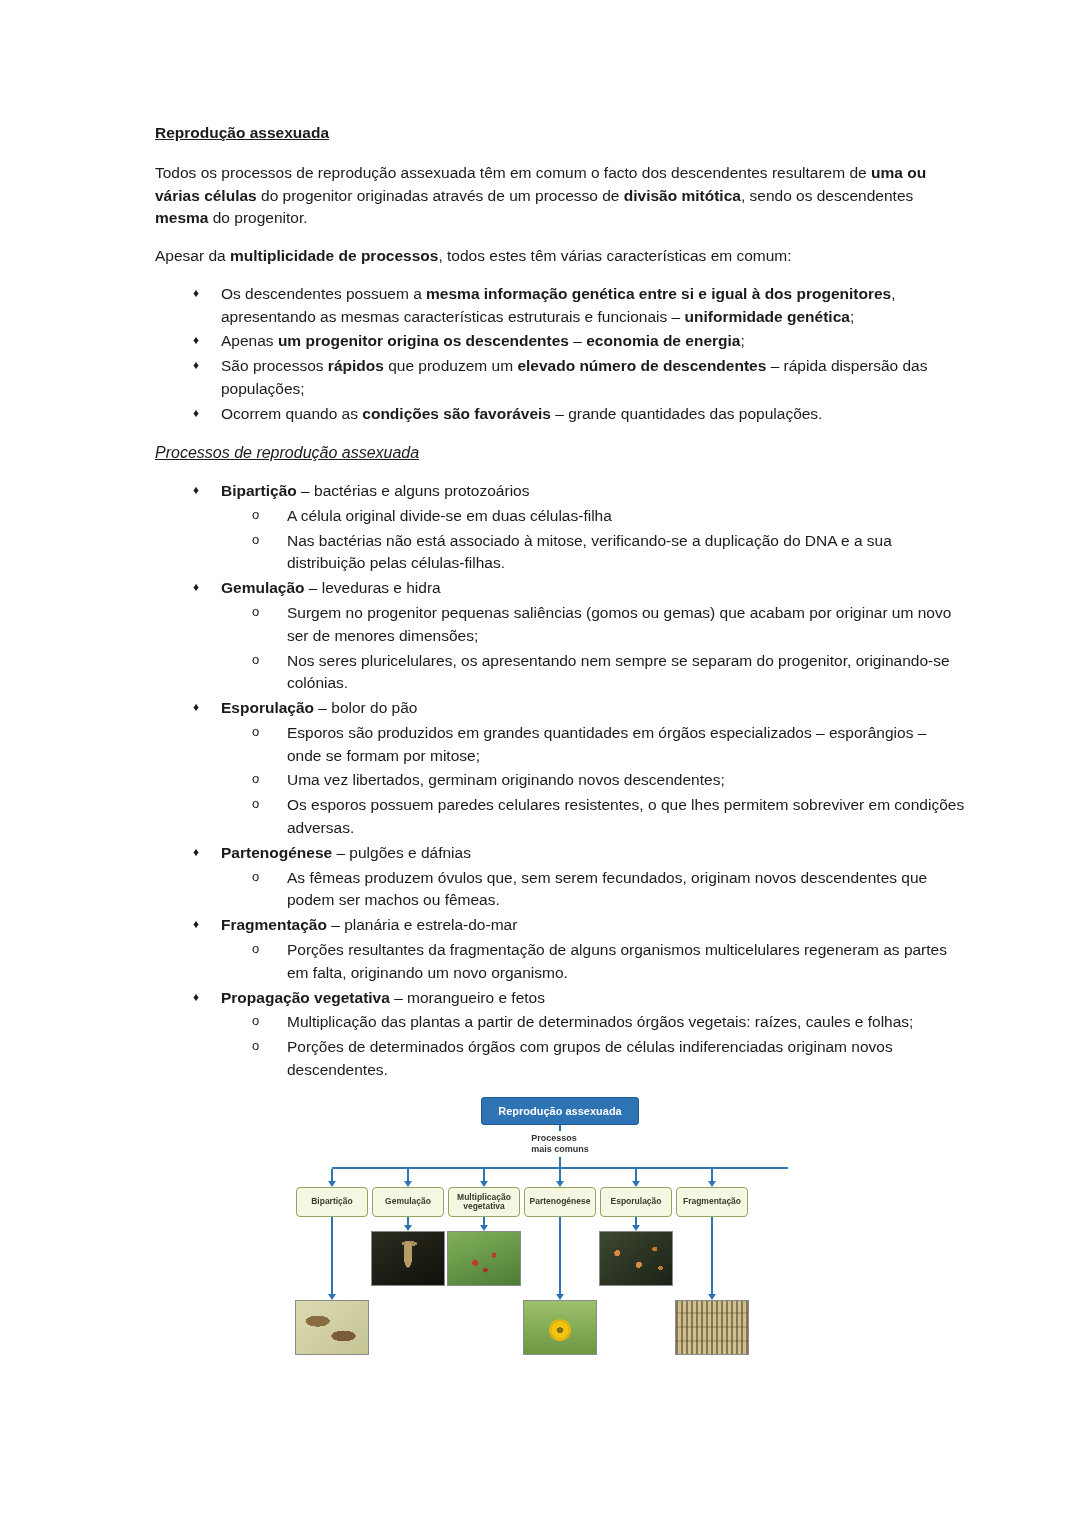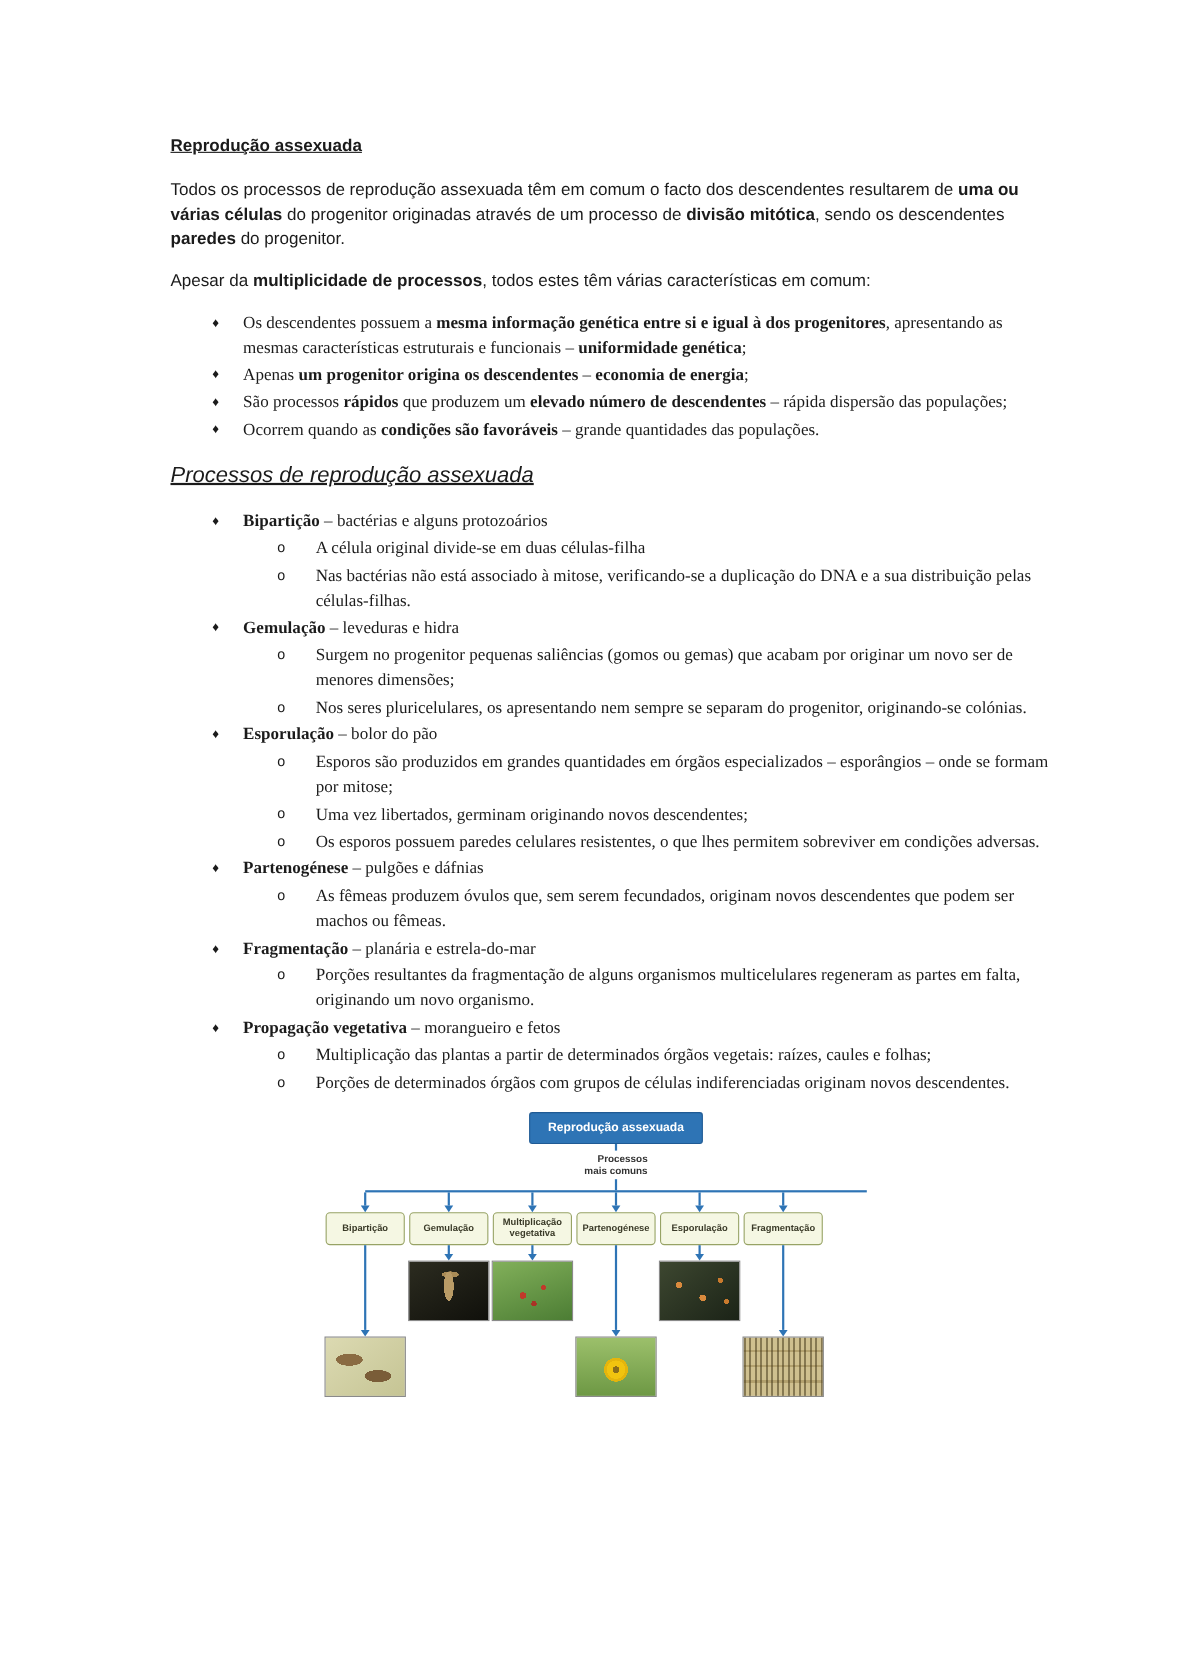--- a/index.html
+++ b/index.html
@@ -6,33 +6,33 @@
   html,body { background:#ffffff; }
   body {
     width:1080px; height:1527px; overflow:hidden;
     font-family:"Liberation Sans", sans-serif;
     color:#1b1b1b;
   }
   .doc { padding:122px 115px 0 155px; font-size:15.5px; line-height:1.47; }
   .b { font-weight:700; }
   h1.title { font-size:15.5px; font-weight:700; text-decoration:underline; margin-bottom:17px; }
   p.para { margin-bottom:15px; }
-  h2.sub { font-size:20px; font-weight:400; font-style:italic; text-decoration:underline; margin:3px 0 16px 0; }
+  h2.sub { font-size:16px; font-weight:400; font-style:italic; text-decoration:underline; margin:3px 0 16px 0; }
   .list { margin-bottom:15px; }
   .row { display:flex; margin-bottom:2px; }
   .row .m1 { flex:none; width:28px; margin-left:38px; font-size:12px; padding-top:2px; }
   .row .m2 { flex:none; width:35px; margin-left:97px; font-size:13px; }
-  .row .txt { flex:1;font-family:Liberation Serif, serif; }
+  .row .txt { flex:1; }
 
   
   .diagram { width:532px; margin:14px auto 0 auto; }
   .dtop { display:flex; flex-direction:column; align-items:center; }
   .rootbox { background:#2e74b5; color:#fff; font-weight:700; font-size:11px; padding:5px 16px; border-radius:3px; border:1px solid #1f5a94; }
   .vline { width:2px; background:#2e74b5; }
-  .plabel { font-size:9px; font-weight:700; color:#333; text-align:right; line-height:1.25; margin:2px 16px; }
+  .plabel { font-size:9px; font-weight:700; color:#333; text-align:left; line-height:1.25; margin:2px 16px; }
   .hbar { height:2px; background:#2e74b5; width:456px; margin:0 auto; }
   .cols { display:flex; }
   .col { width:76px; display:flex; flex-direction:column; align-items:center; }
   .ahead { width:0; height:0; border-left:4px solid transparent; border-right:4px solid transparent; border-top:6px solid #2e74b5; }
   .nbox { width:72px; height:30px; background:#f5f7e3; border:1px solid #97a365; border-radius:4px;
           display:flex; align-items:center; justify-content:center; text-align:center;
           font-size:8.5px; font-weight:700; color:#3a3a28; line-height:1.15; padding:2px; }
   .ph { width:74px; height:55px; border:1px solid #8a8a8a; }
   .lr1 { height:8px; }
   .lr2 { height:77px; }
@@ -72,21 +72,21 @@
       repeating-linear-gradient(90deg, rgba(62,50,20,0.5) 0 2px, rgba(0,0,0,0) 2px 5px),
       repeating-linear-gradient(0deg, #cfc08f 0 12px, #b3a16e 12px 14px); }
 </style>
 </head>
 <body>
 
 <div class="doc">
 
   <h1 class="title">Reprodução assexuada</h1>
 
-  <p class="para"><span>Todos os processos de reprodução assexuada têm em comum o facto dos descendentes resultarem de </span><span class="b">uma ou várias células</span><span> do progenitor originadas através de um processo de </span><span class="b">divisão mitótica</span><span>, sendo os descendentes </span><span class="b">paredes</span><span> do progenitor.</span></p>
+  <p class="para"><span>Todos os processos de reprodução assexuada têm em comum o facto dos descendentes resultarem de </span><span class="b">uma ou várias células</span><span> do progenitor originadas através de um processo de </span><span class="b">divisão mitótica</span><span>, sendo os descendentes </span><span class="b">mesma</span><span> do progenitor.</span></p>
   <p class="para"><span>Apesar da </span><span class="b">multiplicidade de processos</span><span>, todos estes têm várias características em comum:</span></p>
 
   <div class="list">
     <div class="row">
       <span class="m1">♦</span>
       <span class="txt"><span>Os descendentes possuem a </span><span class="b">mesma informação genética entre si e igual à dos progenitores</span><span>, apresentando as mesmas características estruturais e funcionais – </span><span class="b">uniformidade genética</span><span>;</span></span>
     </div>
     <div class="row">
       <span class="m1">♦</span>
       <span class="txt"><span>Apenas </span><span class="b">um progenitor origina os descendentes</span><span> – </span><span class="b">economia de energia</span><span>;</span></span>

